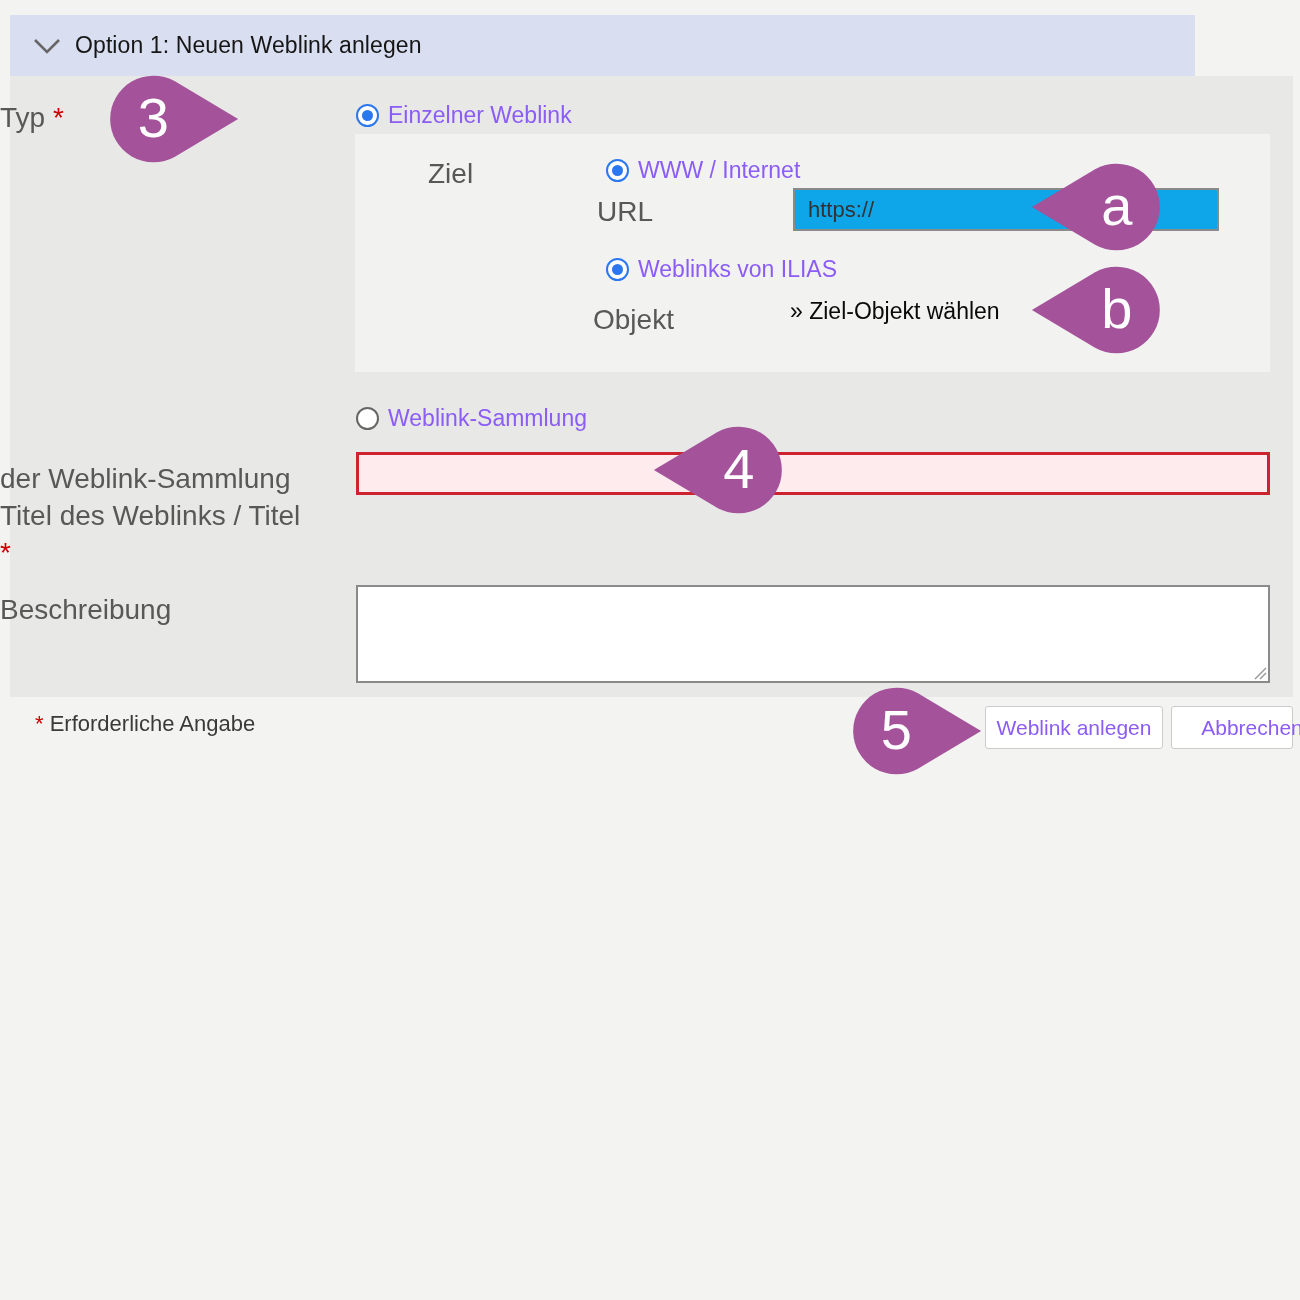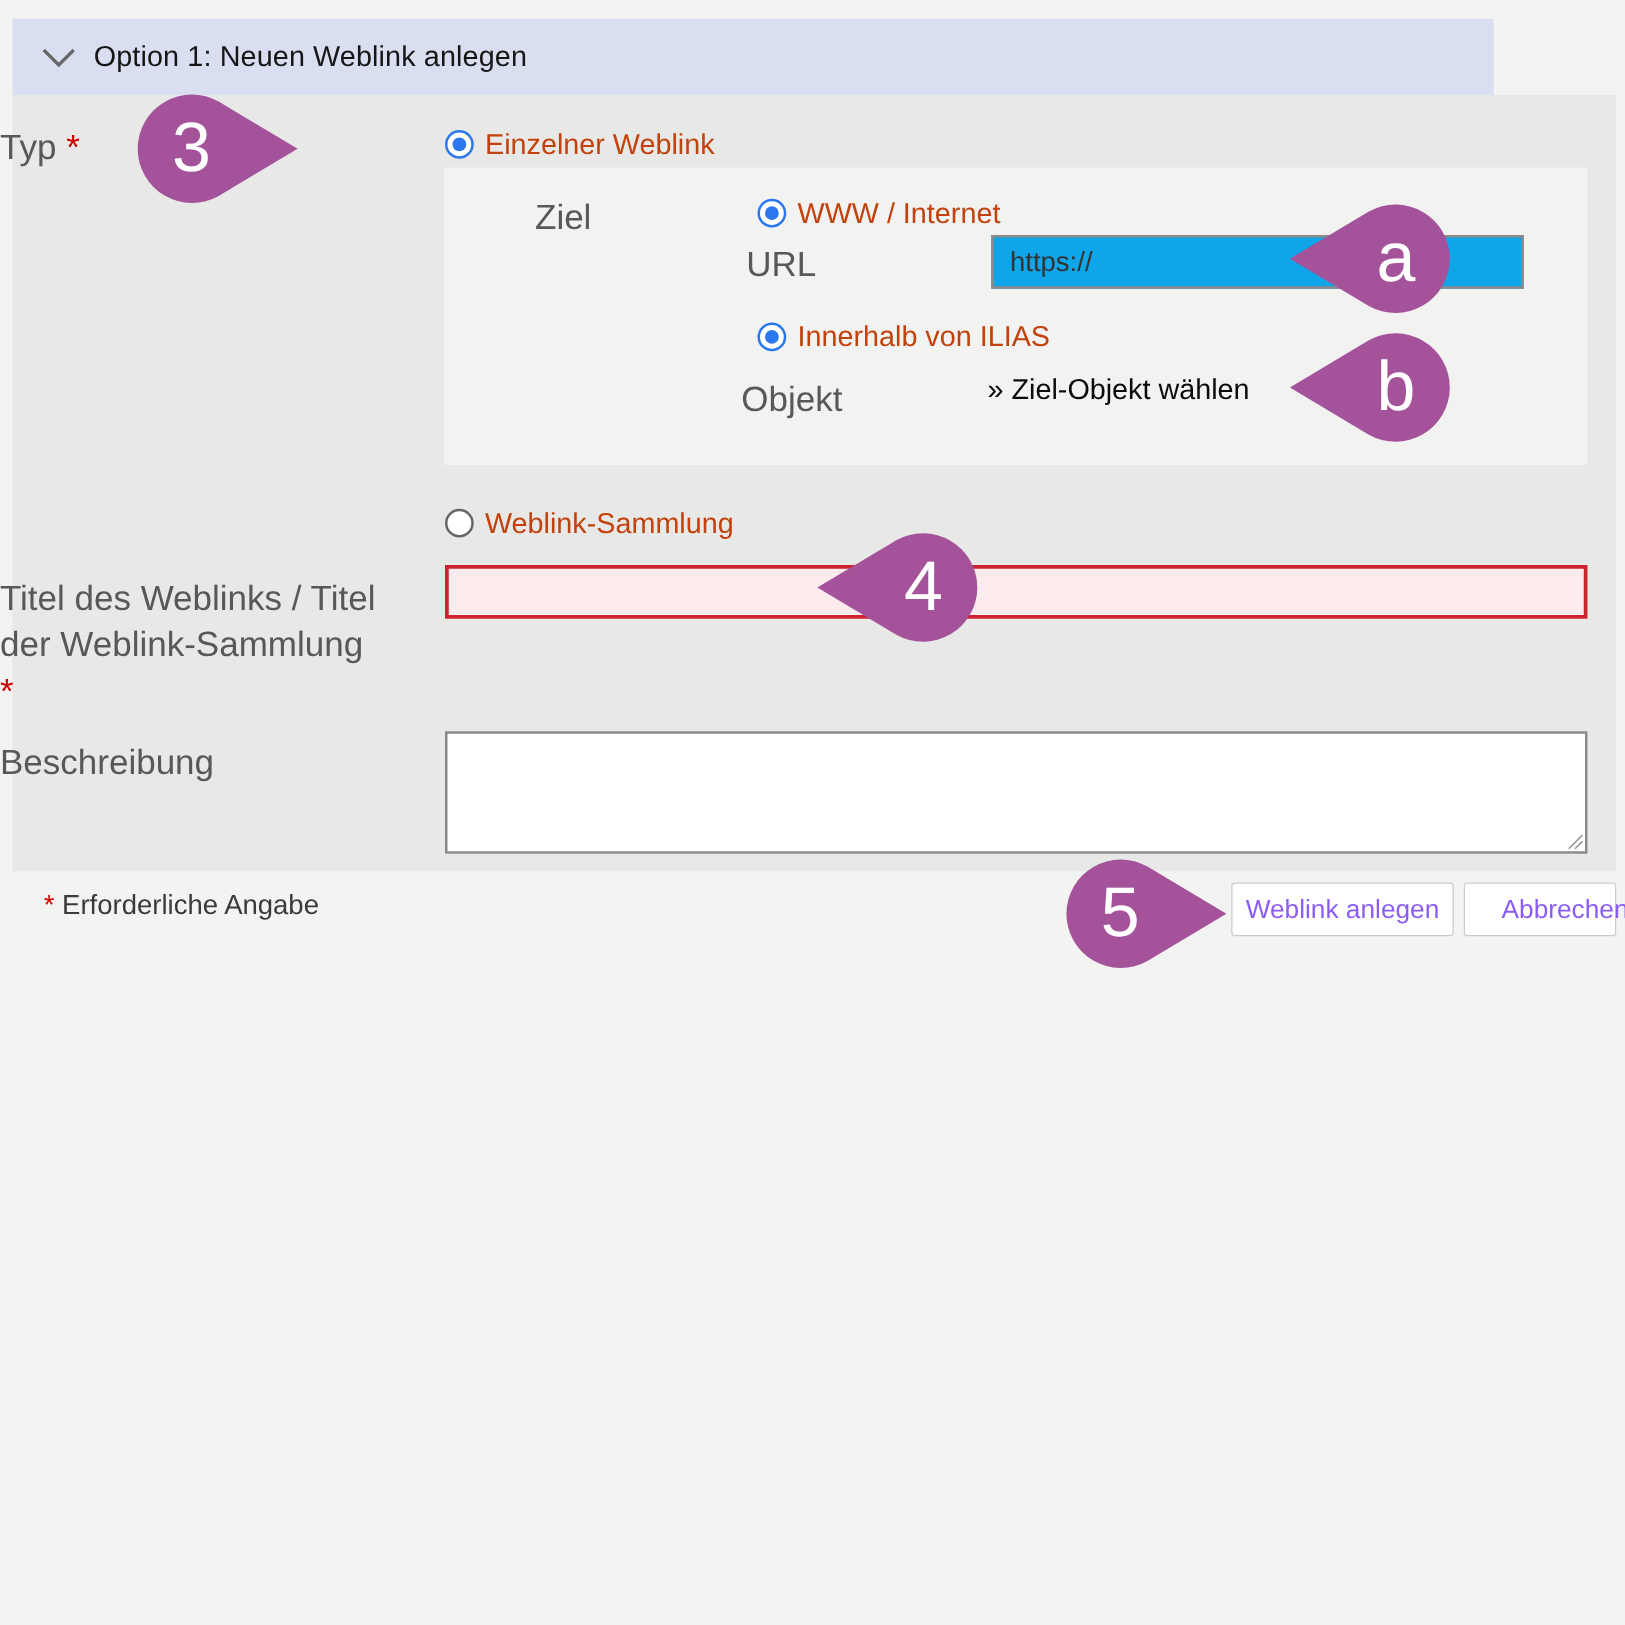--- a/index.html
+++ b/index.html
@@ -42,21 +42,21 @@
   .radio {
     width: 23px; height: 23px; border-radius: 50%;
     box-sizing: border-box; background: #ffffff; position: relative; flex: none;
   }
   .radio.checked { border: 2.5px solid #2b77ee; }
   .radio.unchecked { border: 2px solid #666666; }
   .radio .dot {
     position: absolute; left: 50%; top: 50%; width: 11px; height: 11px;
     margin: -5.5px 0 0 -5.5px; border-radius: 50%; background: #2b77ee; display: block;
   }
-  .radio-text { font-size: 23px; color: #c2410c; white-space: nowrap; }
+  .radio-text { font-size: 23px; color: #8b5cf6; white-space: nowrap; }
 
   
   .text-input {
     position: absolute; box-sizing: border-box; background: #0ea5e9;
     border: 2px solid #8a8a8a; font-family: "Liberation Sans", sans-serif;
     font-size: 22px; color: #333333; padding: 0 13px; outline: none;
   }
   .url-input { left: 793px; top: 188px; width: 426px; height: 43px; }
   .title-input {
     left: 356px; top: 452px; width: 914px; height: 43px;
@@ -132,34 +132,34 @@
     <span class="radio-text">WWW / Internet</span>
   </div>
 
   <div class="lbl" style="left:597px; top:198px; width:150px;">URL</div>
   <input class="text-input url-input" type="text" value="https://" style="">
 
   <div class="radio-row" style="left:606px; top:256px;">
     <span class="radio checked">
       <span class="dot"></span>
     </span>
-    <span class="radio-text">Innerhalb von ILIAS</span>
+    <span class="radio-text">Weblinks von ILIAS</span>
   </div>
 
   <div class="lbl" style="left:593px; top:306px; width:150px;">Objekt</div>
   <a class="objekt-link">» Ziel-Objekt wählen</a>
 
   <div class="radio-row" style="left:356px; top:405px;">
     <span class="radio unchecked"></span>
     <span class="radio-text">Weblink-Sammlung</span>
   </div>
 
   <div class="lbl multiline-lbl" style="left:0px; top:460px; width:305px;">
+    <div>der Weblink-Sammlung</div>
     <div>Titel des Weblinks / Titel</div>
-    <div>der Weblink-Sammlung</div>
     <div class="req">*</div>
   </div>
   <input class="text-input title-input" type="text" value="" style="">
 
   <div class="lbl" style="left:0px; top:596px; width:305px;">Beschreibung</div>
   <textarea class="desc-textarea" style=""></textarea>
   <svg class="resize-grip" width="16" height="16" viewBox="0 0 16 16">
     <line x1="14" y1="3" x2="3" y2="14" stroke="#999999" stroke-width="1.4"></line>
     <line x1="14" y1="8" x2="8" y2="14" stroke="#999999" stroke-width="1.4"></line>
   </svg>

